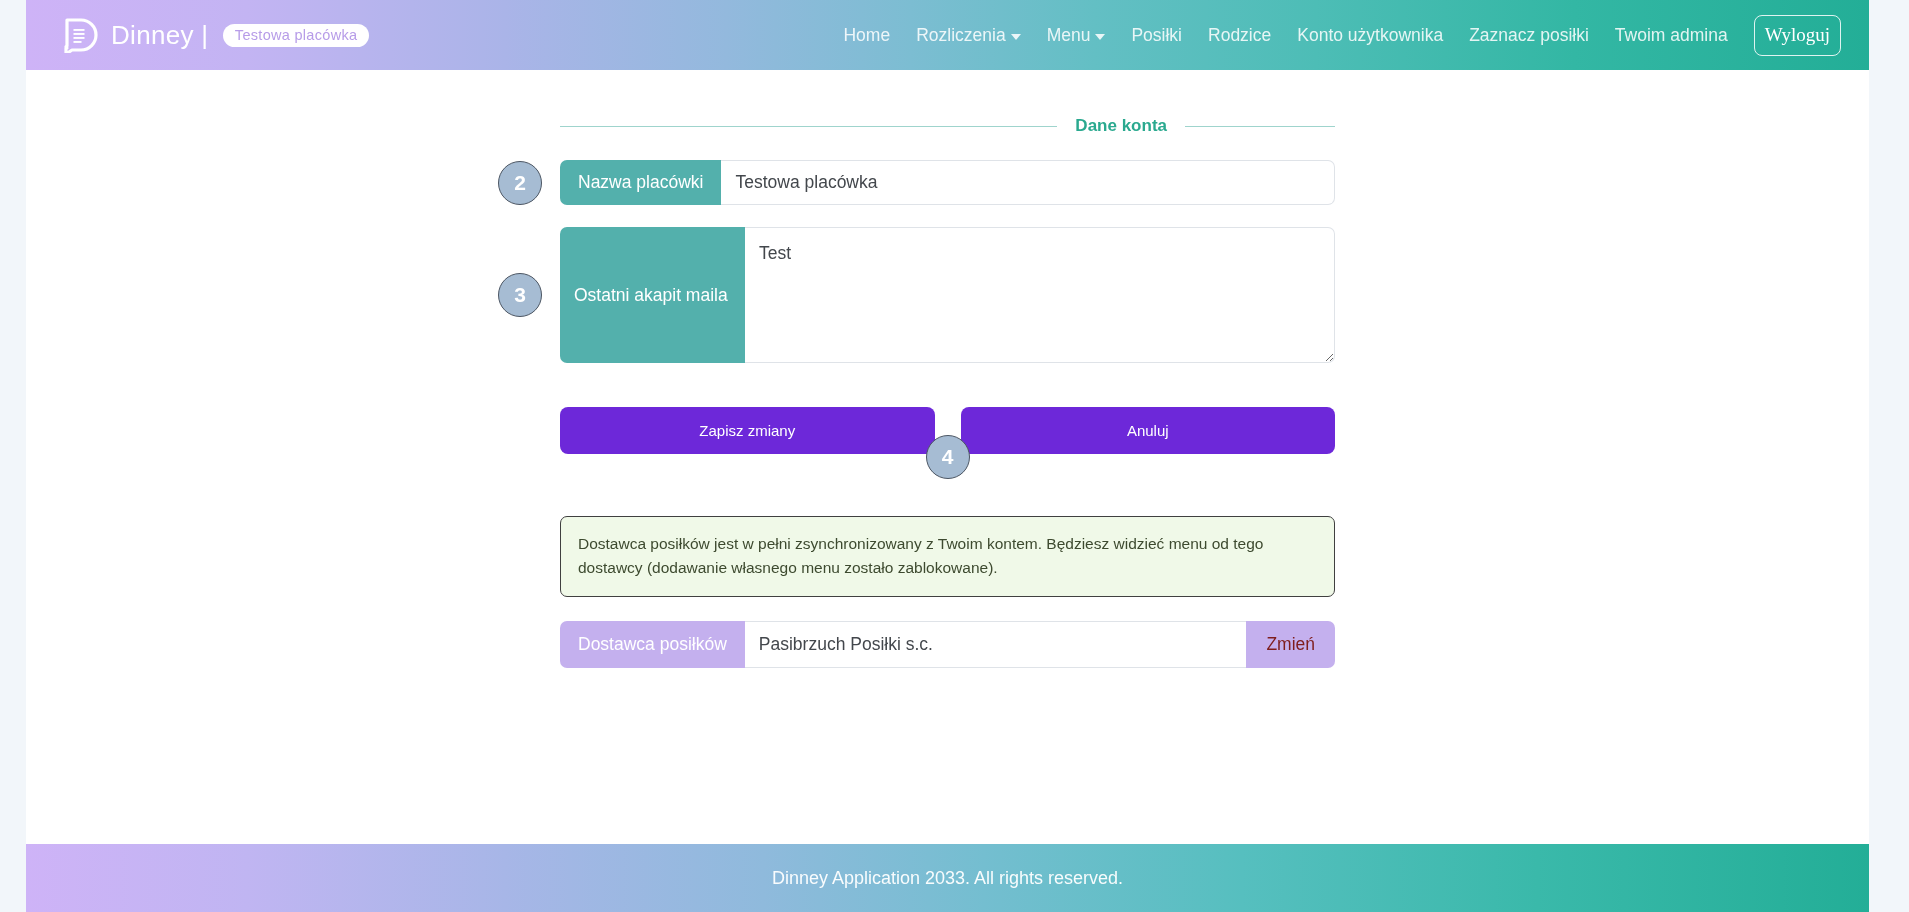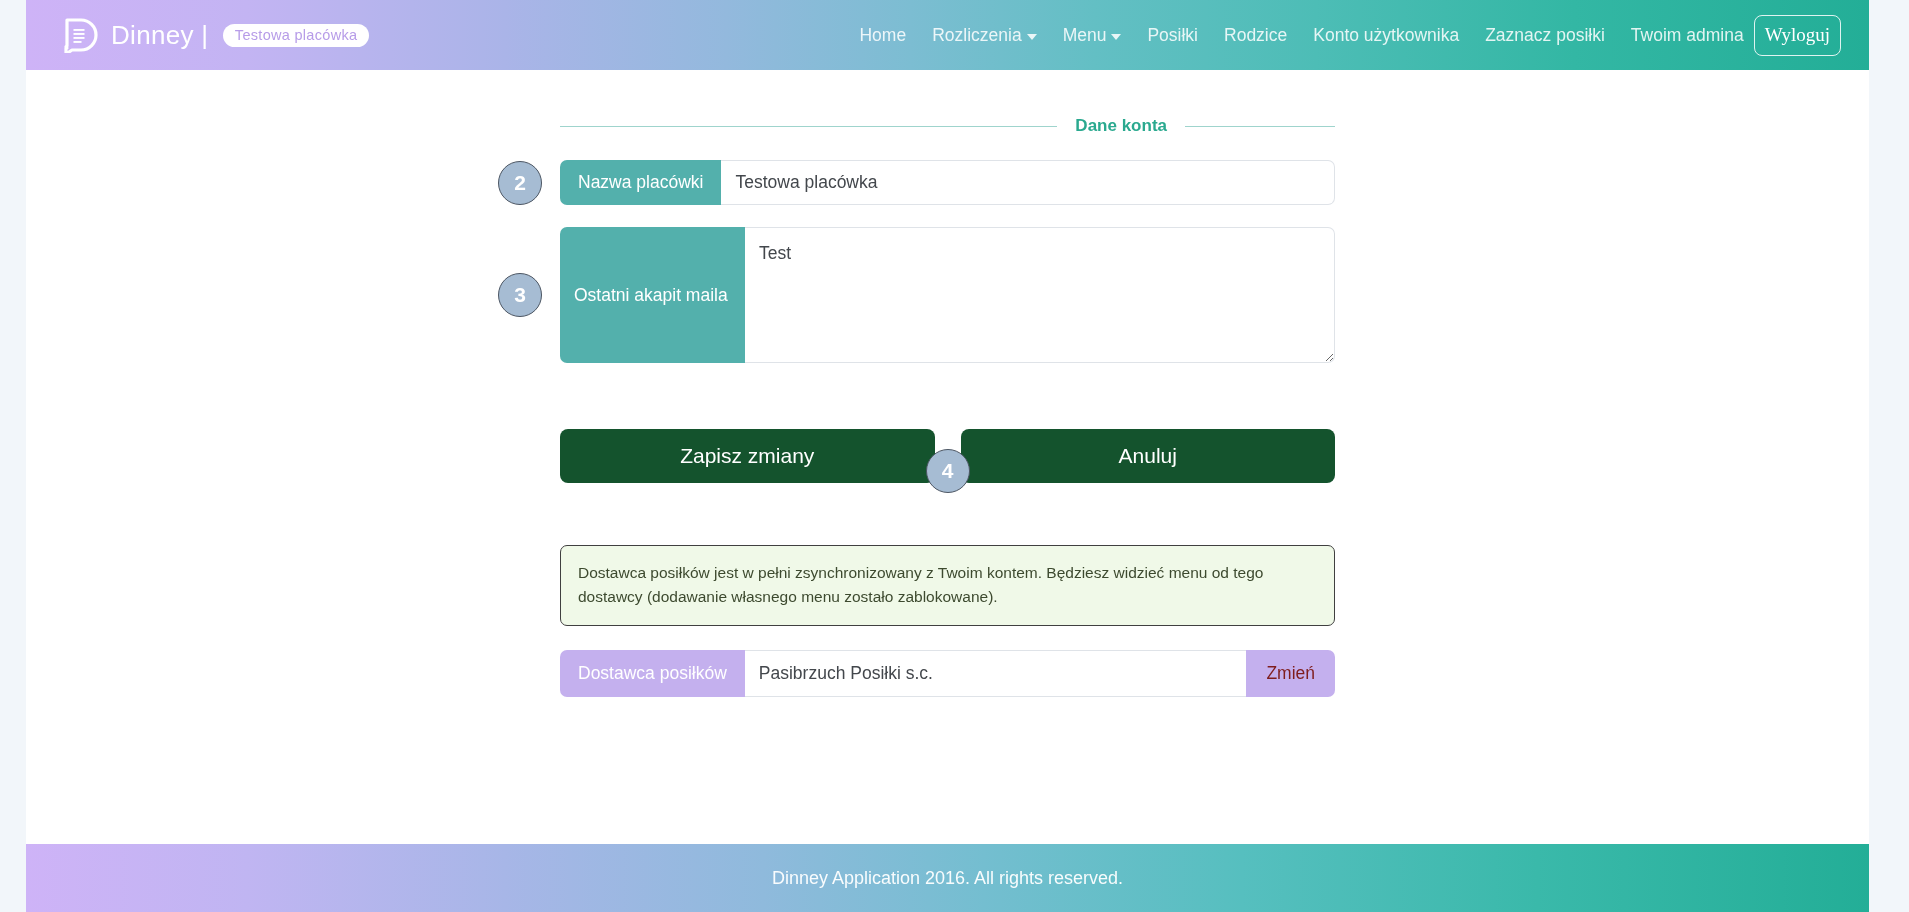--- a/index.html
+++ b/index.html
@@ -66,21 +66,21 @@
     margin-left: 7px;
     vertical-align: 4px;
     white-space: nowrap;
   }
 
   .nav-links {
     display: flex;
     align-items: center;
     gap: 26px;
     margin-left: auto;
-    margin-right: 10px;
+    margin-right: 26px;
   }
   .nav-link {
     color: rgba(255,255,255,.86);
     font-size: 17.5px;
     white-space: nowrap;
     cursor: pointer;
     display: inline-flex;
     align-items: center;
     gap: 5px;
   }
@@ -223,29 +223,28 @@
 
   
   .btn-row {
     display: flex;
     gap: 26px;
     position: relative;
     margin-bottom: 62px;
   }
   .btn-lav {
     flex: 1;
-    background: #14532d;
-    color: #ffffff;
-    font-size: 21px;
+    background: #6d28d9;
+    color: #ffffff;
+    font-size: 15px;
     border: none;
     border-radius: 8px;
     padding: 15px 10px;
     cursor: pointer;
     font-family: "Liberation Sans", sans-serif;
-    margin-top: 22px;
   }
 
   
   .alert {
     background: #f0f9e8;
     border: 1px solid #404040;
     border-radius: 7px;
     padding: 15px 17px 16px;
     color: #3d4a2f;
     font-size: 15.5px;
@@ -403,16 +402,16 @@
       <div class="sgroup">
         <div class="sgroup-label">Dostawca posiłków</div>
         <input class="sgroup-input" type="text" value="Pasibrzuch Posiłki s.c." placeholder="Dostawca posiłków" style="">
         <button class="sgroup-btn">Zmień</button>
       </div>
 
     </div>
   </div>
 
   <div class="footer">
-    <div class="footer-text">Dinney Application 2016. All rights reserved.</div>
+    <div class="footer-text">Dinney Application 2033. All rights reserved.</div>
   </div>
 
 </div>
 
 </body></html>

